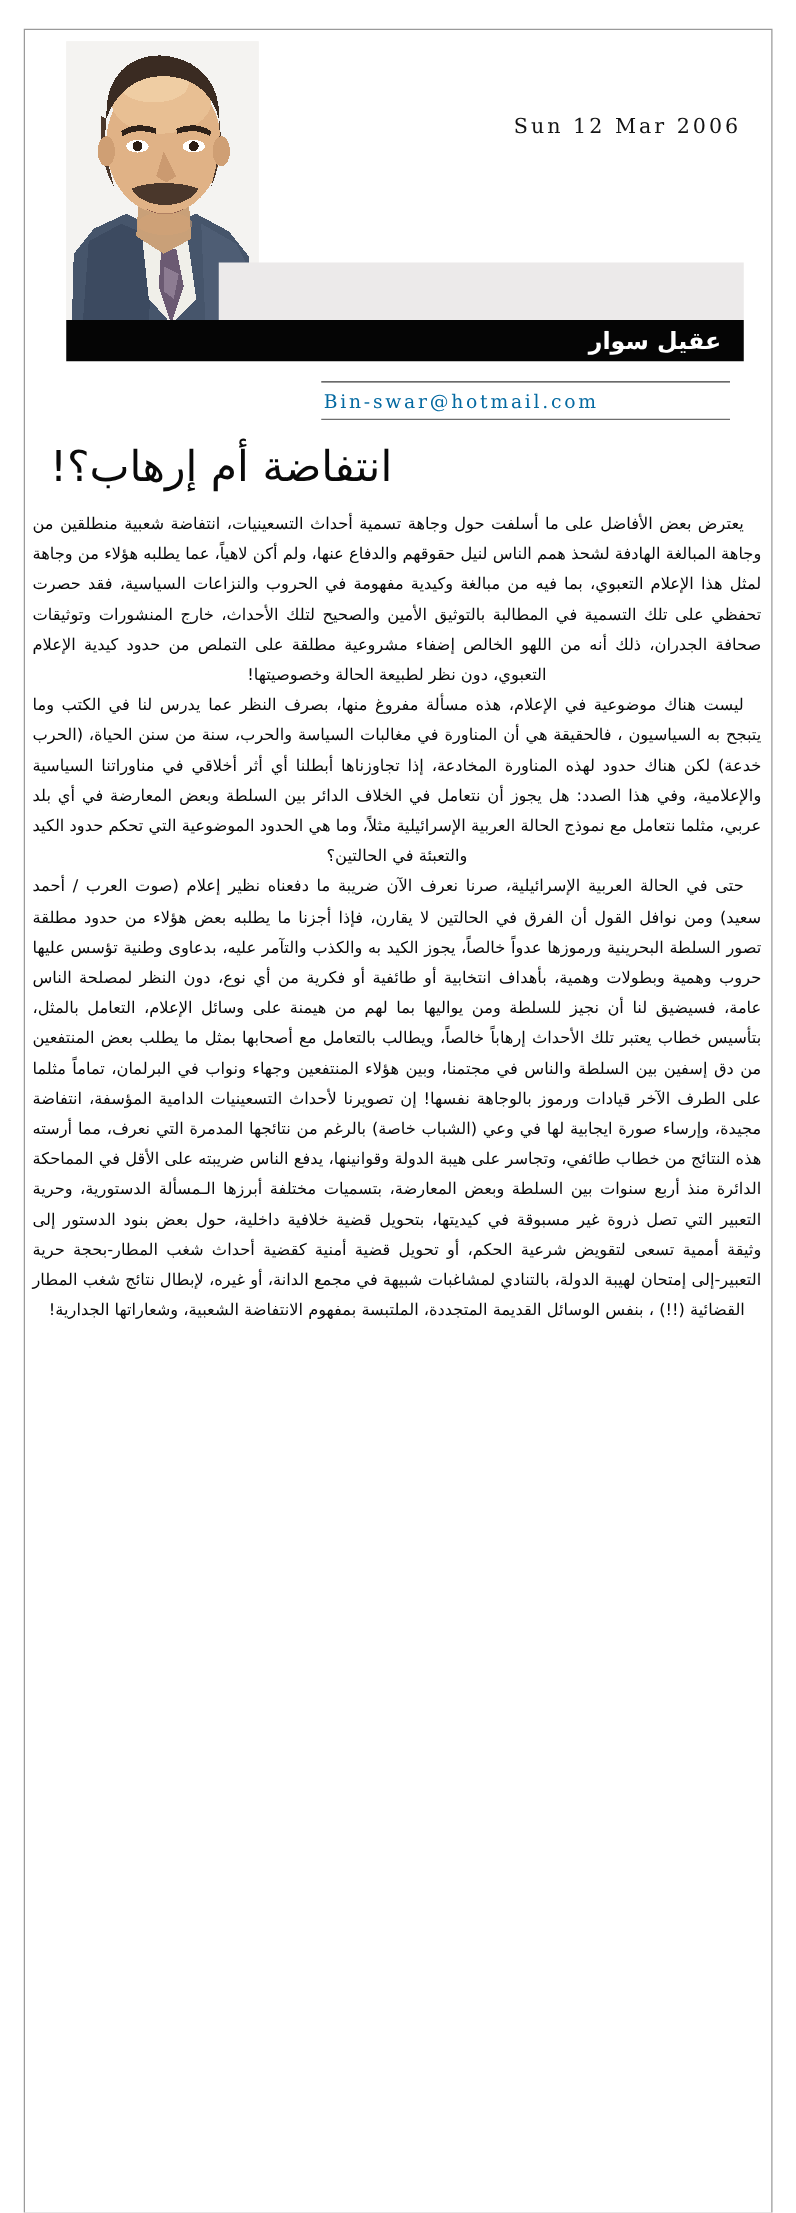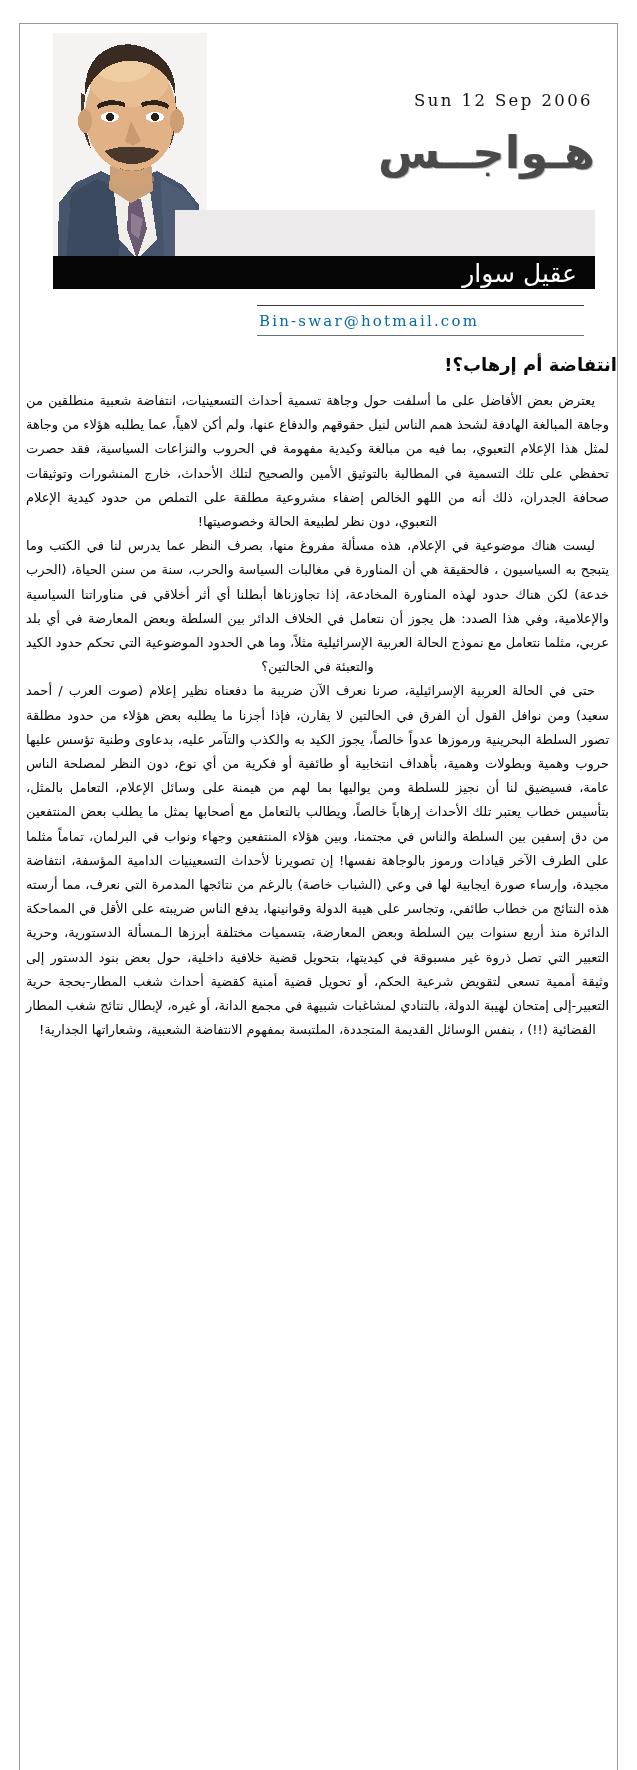--- a/index.html
+++ b/index.html
@@ -92,22 +92,22 @@
     right: 22px;
     height: 33px;
     background: #050505;
   }
   .byline-name {
     position: absolute;
     right: 18px;
     top: 50%;
     transform: translateY(-50%);
     color: #ffffff;
-    font-size: 25px;
-    font-weight: normal;
+    font-size: 19px;
+    font-weight: bold;
     letter-spacing: 1px;
     white-space: nowrap;
     margin-left: 36px;
   }
 
   
   .email-block {
     margin: 8px 20px 0 20px;
     padding-right: 33px;
   }
@@ -125,23 +125,23 @@
     letter-spacing: 2.2px;
     color: #0369a1;
     padding: 6px 0 5px 2px;
     width: 327px;
     box-sizing: border-box;
   }
 
   
   .headline {
     margin: 18px 20px 0 20px;
-    text-align: right;
-    font-size: 18px;
-    font-weight: bold;
+    text-align: left;
+    font-size: 34px;
+    font-weight: normal;
     color: #0a0a0a;
     letter-spacing: 0.5px;
     padding-left: 20px;
   }
 
   
   .article {
     margin: 14px 28px 0 26px;
     text-align: justify;
     text-align-last: center;
@@ -205,23 +205,22 @@
         <path d="M78 88 L72 108 L80 113 L88 108 Z" fill="#cb9a70"></path>
 
         <path d="M52 118 C64 112 92 112 106 118 C100 128 88 131 79 131 C70 131 58 128 52 118 Z" fill="#4a372b"></path>
 
         <path d="M64 134 C72 139 86 139 94 134 C86 140 72 140 64 134 Z" fill="#8a5a4a"></path>
 
         <ellipse cx="79" cy="146" rx="22" ry="9" fill="#d2a277" opacity="0.55"></ellipse>
       </svg>
     </div>
 
-    <div class="dateline">Sun 12 Sep 2006</div>
-
-    <div class="column-title">هـواجــس</div>
+    <div class="dateline">Sun 12 Mar 2006</div>
+
 
     <div class="gray-band"></div>
 
     <div class="byline-bar">
       <span class="byline-name">عقيل سوار</span>
     </div>
   </div>
 
   <div class="email-block">
     <div class="email-rule"></div>

